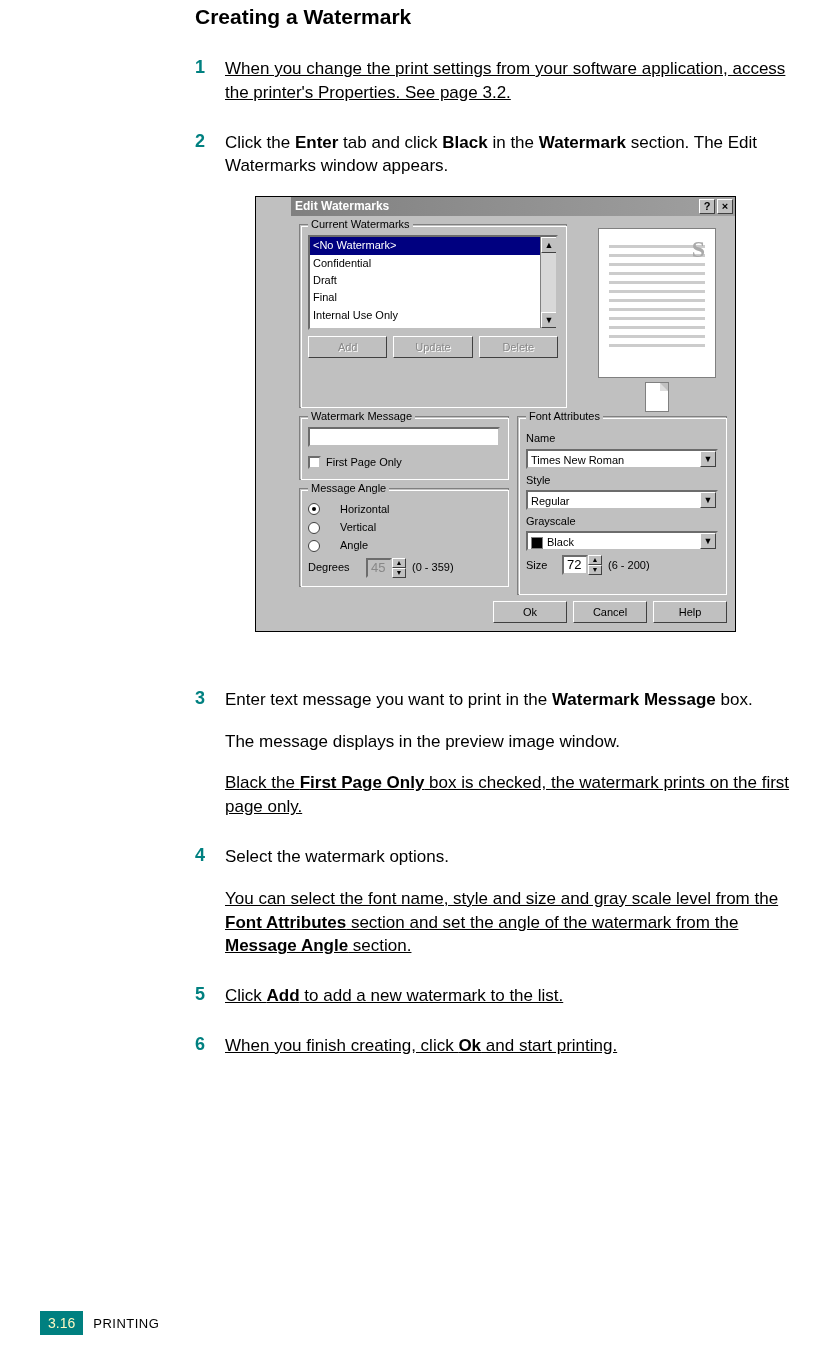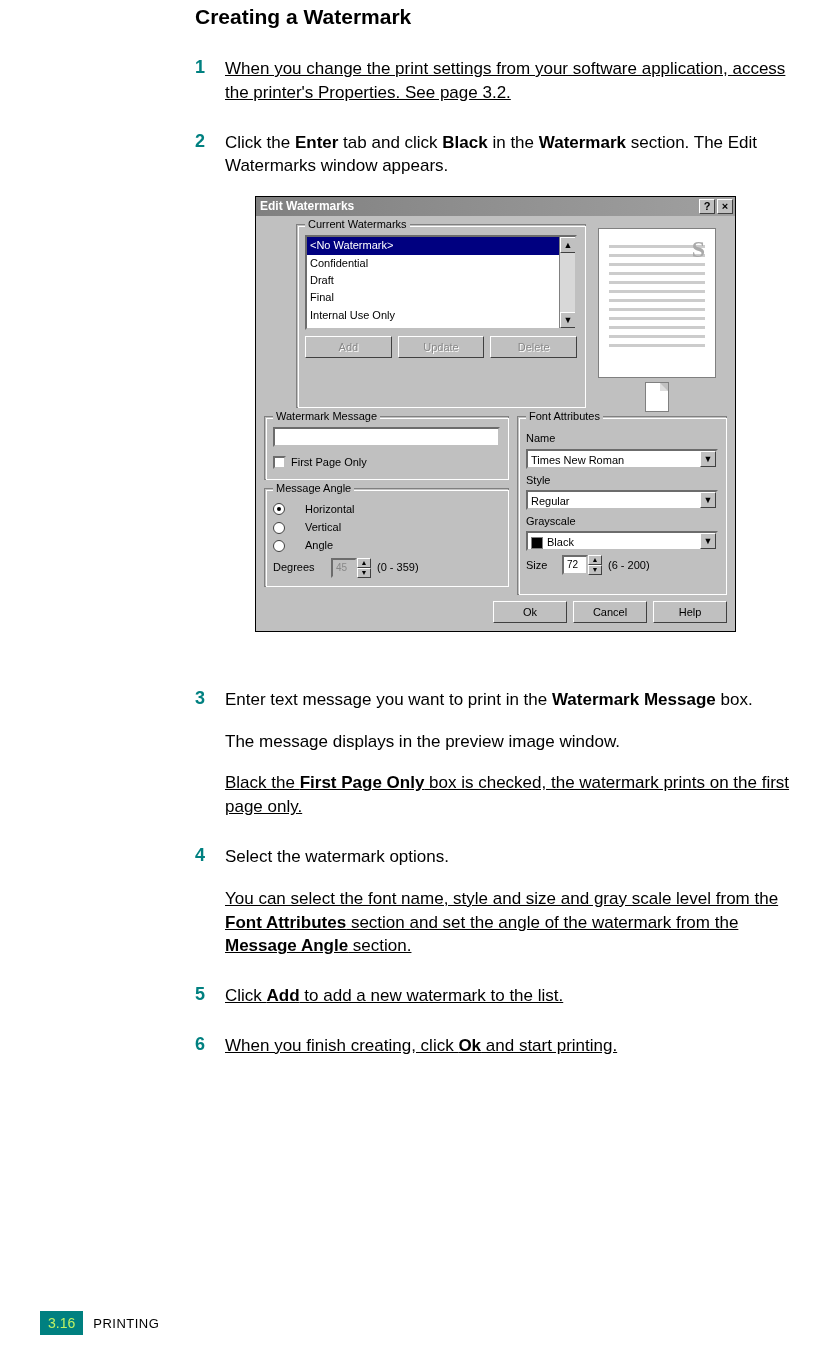--- a/index.html
+++ b/index.html
@@ -48,20 +48,21 @@
   
   .dialog-wrap {
     margin: 8px 0 30px 30px;
   }
   .dialog {
     width: 481px;
     font-family: Tahoma, Arial, sans-serif;
     font-size: 11px;
     background: #c0c0c0;
     border: 1px solid #000;
+    padding-left: 35px;
   }
   .titlebar {
     background: linear-gradient(to right, #808080, #a0a0a0);
     color: #fff;
     display: flex;
     align-items: center;
     height: 19px;
     padding: 0 2px 0 4px;
     font-weight: bold;
     font-size: 12px;
@@ -101,21 +102,21 @@
   }
   .grp-title {
     position: absolute;
     top: -8px;
     left: 8px;
     background: #c0c0c0;
     padding: 0 3px;
     z-index: 2;
     font-size: 11px;
   }
-  .top-row { display: flex; gap: 1px; margin-left: 32px; }
+  .top-row { display: flex; gap: 20px; }
   .cw-box { flex: 1; }
   .listbox {
     background: #fff;
     border: 2px inset #c0c0c0;
     height: 95px;
     overflow: hidden;
     position: relative;
     font-size: 11px;
   }
   .listbox .scrollbar {
@@ -251,21 +252,21 @@
   }
   .spinner {
     width: 40px;
     height: 20px;
     display: flex;
   }
   .spinner .val {
     flex: 1;
     background: #fff;
     border: 2px inset #c0c0c0;
-    font-size: 10px;
+    font-size: 13px;
     line-height: 16px;
     padding: 0 3px;
   }
   .spinner.dis .val { background: #c0c0c0; color: #888; }
   .spinner .arrows {
     width: 14px;
     display: flex;
     flex-direction: column;
   }
   .spinner .arrows div {
@@ -317,21 +318,21 @@
   .page-footer {
     position: absolute;
     bottom: 20px;
     left: 40px;
     display: flex;
     align-items: center;
     gap: 10px;
   }
   .page-num-box {
     background: #008080;
-    color: #bef264;
+    color: #fef9c3;
     font-size: 14px;
     padding: 4px 8px;
   }
   .footer-label {
     font-size: 13px;
     font-variant: small-caps;
     letter-spacing: 0.5px;
   }
 </style>
 </head>

